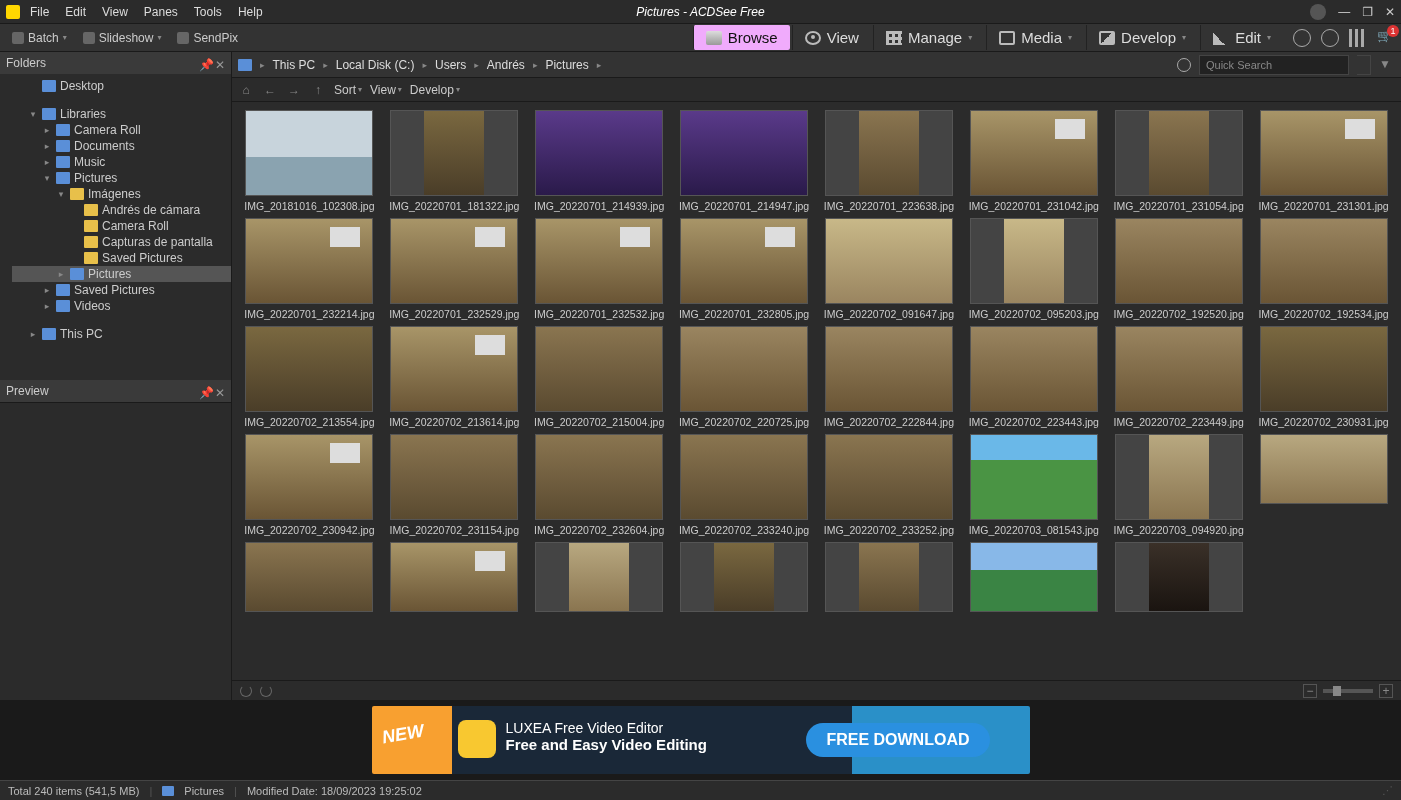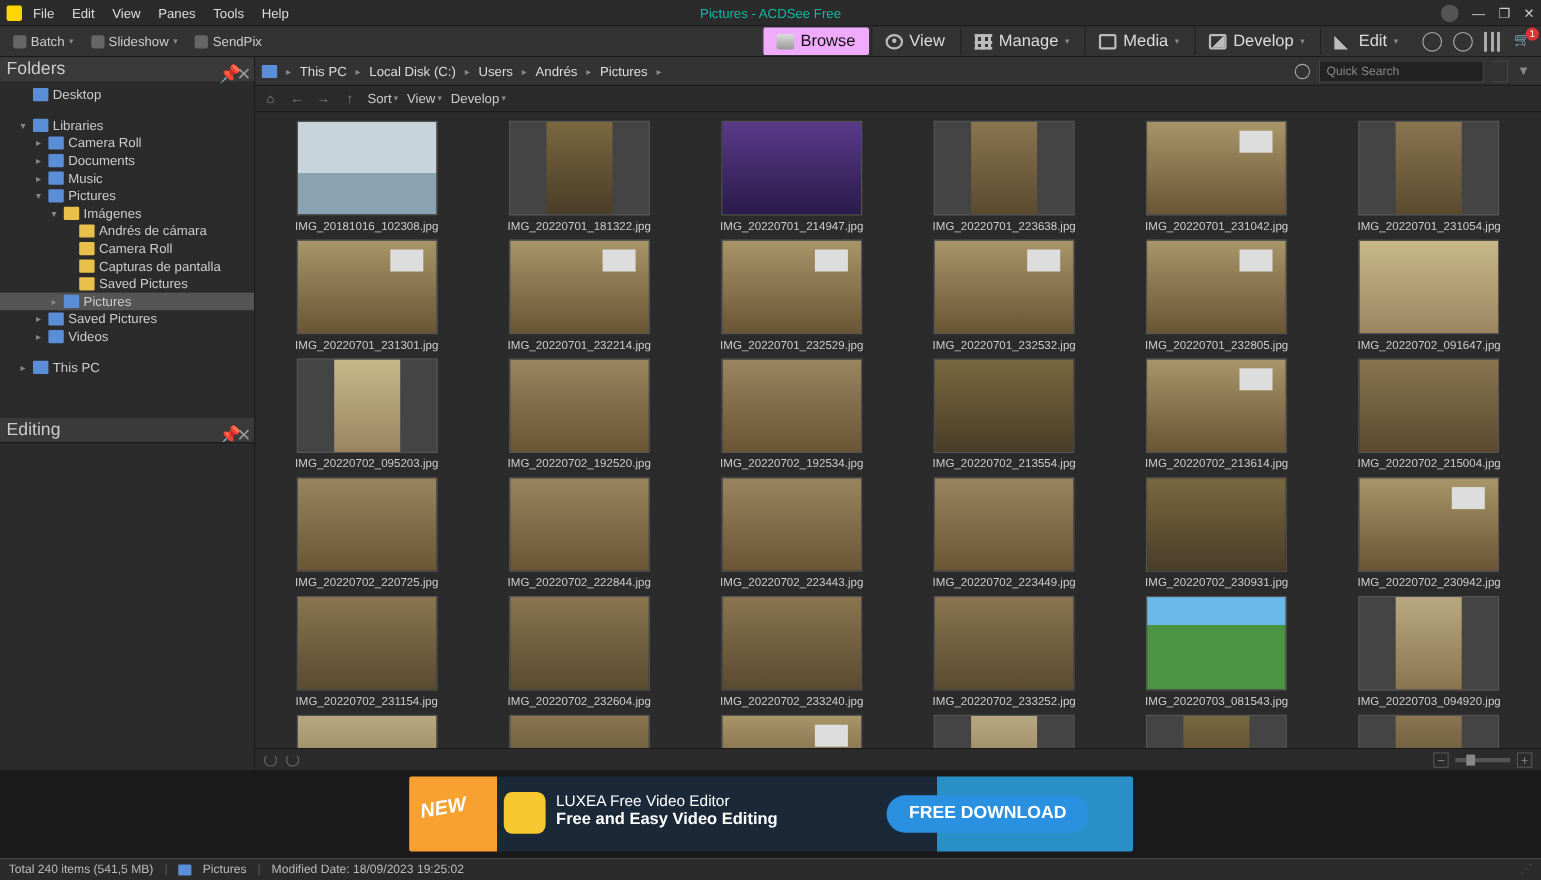--- a/index.html
+++ b/index.html
@@ -3,21 +3,21 @@
 <meta charset="utf-8">
 <style>
 * { margin: 0; padding: 0; box-sizing: border-box; font-family: "Segoe UI", Tahoma, sans-serif; }
 body { background: #2b2b2b; color: #ccc; font-size: 12px; overflow: hidden; width: 1401px; height: 800px; }
 
 
 .titlebar { height: 24px; background: #2b2b2b; display: flex; align-items: center; padding: 0 6px; border-bottom: 1px solid #1a1a1a; }
 .titlebar .app-icon { width: 14px; height: 14px; background: #ffd700; border-radius: 2px; margin-right: 10px; }
 .titlebar .menu { display: flex; gap: 16px; }
 .titlebar .menu span { cursor: pointer; color: #ddd; }
-.titlebar .title { position: absolute; left: 50%; transform: translateX(-50%); color: #14b8a6; }
+.titlebar .title { position: absolute; left: 50%; transform: translateX(-50%); color: #ffffff; font-style: italic; }
 .titlebar .win-ctrl { margin-left: auto; display: flex; gap: 12px; align-items: center; }
 .titlebar .win-ctrl .avatar { width: 16px; height: 16px; border-radius: 50%; background: #555; }
 
 
 .modebar { height: 28px; background: #333; display: flex; align-items: center; padding: 0 6px; border-bottom: 1px solid #1a1a1a; }
 .modebar .left-tools { display: flex; gap: 4px; align-items: center; justify-content: space-between; }
 .modebar .tool { display: flex; align-items: center; gap: 4px; padding: 2px 6px; color: #ccc; cursor: pointer; }
 .modebar .icon-sm { width: 12px; height: 12px; background: #666; border-radius: 2px; }
 .modebar .drop { color: #888; font-size: 8px; }
 .modebar .modes { margin-left: auto; display: flex; align-items: center; gap: 2px; }
@@ -33,24 +33,24 @@
 .modebar .mi-edit { background: linear-gradient(45deg,#bbb 40%,transparent 40%); }
 .modebar .right-icons { display: flex; gap: 10px; margin-left: 8px; align-items: center; }
 .modebar .ri { width: 18px; height: 18px; border: 1.5px solid #aaa; border-radius: 50%; position: relative; }
 .modebar .ri.bars { border: none; border-radius: 0; background: repeating-linear-gradient(90deg,#aaa 0 3px,transparent 3px 6px); }
 .modebar .ri.cart { border: none; }
 .modebar .badge { position: absolute; top: -4px; right: -4px; background: #d33; color: #fff; font-size: 9px; width: 12px; height: 12px; border-radius: 50%; text-align: center; line-height: 12px; }
 
 
 .layout { display: flex; height: calc(800px - 24px - 28px - 80px - 20px); }
 .left-col { width: 232px; background: #2b2b2b; display: flex; flex-direction: column; border-right: 1px solid #1a1a1a; }
-.panel-hdr { height: 22px; background: #3a3a3a; display: flex; align-items: center; padding: 0 6px; font-size: 16px; }
+.panel-hdr { height: 22px; background: #3a3a3a; display: flex; align-items: center; padding: 0 6px; font-size: 12px; }
 .panel-hdr .sp { margin-left: auto; display: flex; gap: 6px; }
 .panel-hdr .pin, .panel-hdr .x { width: 10px; height: 10px; cursor: pointer; color: #999; }
-.folders { flex: 1; overflow: auto; padding: 4px 0; }
+.folders { flex: 1; overflow: auto; padding: 4px 0; margin-left: 12px; }
 .tree-item { display: flex; align-items: center; gap: 4px; padding: 1px 4px; cursor: pointer; white-space: nowrap; }
 .tree-item.sel { background: #555; }
 .tree-item .exp { width: 10px; text-align: center; color: #888; font-size: 9px; }
 .tree-item .fico { width: 14px; height: 12px; background: #e8c04a; border-radius: 1px; }
 .tree-item .fico.sys { background: #5a8fd8; }
 .tree-item .fico.lib { background: #5a8fd8; }
 .ind1 { padding-left: 16px; } .ind2 { padding-left: 30px; } .ind3 { padding-left: 44px; } .ind4 { padding-left: 58px; }
 .preview-panel { flex: 1; background: #2b2b2b; border-top: 1px solid #1a1a1a; }
 
 .right-col { flex: 1; display: flex; flex-direction: column; background: #2b2b2b; }
@@ -64,21 +64,21 @@
 .crumbbar .search::placeholder { color: #888; }
 .crumbbar .srchdrop { width: 14px; height: 20px; background: #333; border: 1px solid #444; border-left: none; }
 .crumbbar .filter { width: 16px; height: 16px; cursor: pointer; color: #888; }
 
 .viewbar { height: 24px; background: #2b2b2b; display: flex; align-items: center; padding: 0 6px; gap: 8px; border-bottom: 1px solid #1a1a1a; }
 .viewbar .nbtn { width: 16px; height: 16px; color: #888; cursor: pointer; display: inline-flex; align-items: center; justify-content: center; }
 .viewbar .dd { display: flex; align-items: center; gap: 2px; cursor: pointer; color: #ccc; }
 .viewbar .dd .car { font-size: 8px; color: #888; }
 
 .thumbs { flex: 1; overflow: auto; padding: 8px; }
-.thumb-grid { display: grid; grid-template-columns: repeat(6, 1fr); gap: 6px; }
+.thumb-grid { display: grid; grid-template-columns: repeat(8, 1fr); gap: 6px; }
 .thumb { display: flex; flex-direction: column; align-items: center; }
 .thumb .img { width: 128px; height: 86px; background: #444; border: 1px solid #555; display: flex; align-items: center; justify-content: center; overflow: hidden; }
 .thumb .img-inner { width: 100%; height: 100%; }
 .thumb.portrait .img-inner { width: 60px; }
 .thumb .fn { font-size: 10.5px; color: #ccc; margin-top: 4px; text-align: center; max-width: 138px; overflow: hidden; text-overflow: ellipsis; white-space: nowrap; }
 
 
 .c-lake { background: linear-gradient(#c8d4dc 55%, #8aa3b0 55%); }
 .c-room1 { background: linear-gradient(#7a6840, #4a3d28); }
 .c-purple { background: linear-gradient(#5a3a8a, #2a1a4a); }
@@ -278,21 +278,21 @@
           <span>Videos</span>
         </div>
       <div style="height:12px"></div>
       <div class="tree-item ind1">
           <span class="exp">▸</span>
           <span class="fico sys"></span>
           <span>This PC</span>
         </div>
     </div>
     <div class="panel-hdr">
-      <span>Editing</span>
+      <span>Preview</span>
       <div class="sp">
           <span class="pin">📌</span>
           <span class="x">✕</span>
         </div>
     </div>
     <div class="preview-panel"></div>
   </div>
 
   <div class="right-col">
     <div class="crumbbar">
@@ -343,20 +343,26 @@
           <div class="thumb portrait">
             <div class="img">
               <div class="img-inner c-room1"></div>
             </div>
             <div class="fn">IMG_20220701_181322.jpg</div>
           </div>
           <div class="thumb">
             <div class="img">
               <div class="img-inner c-purple"></div>
             </div>
+            <div class="fn">IMG_20220701_214939.jpg</div>
+          </div>
+          <div class="thumb">
+            <div class="img">
+              <div class="img-inner c-purple"></div>
+            </div>
             <div class="fn">IMG_20220701_214947.jpg</div>
           </div>
           <div class="thumb portrait">
             <div class="img">
               <div class="img-inner c-room2"></div>
             </div>
             <div class="fn">IMG_20220701_223638.jpg</div>
           </div>
           <div class="thumb">
             <div class="img">

